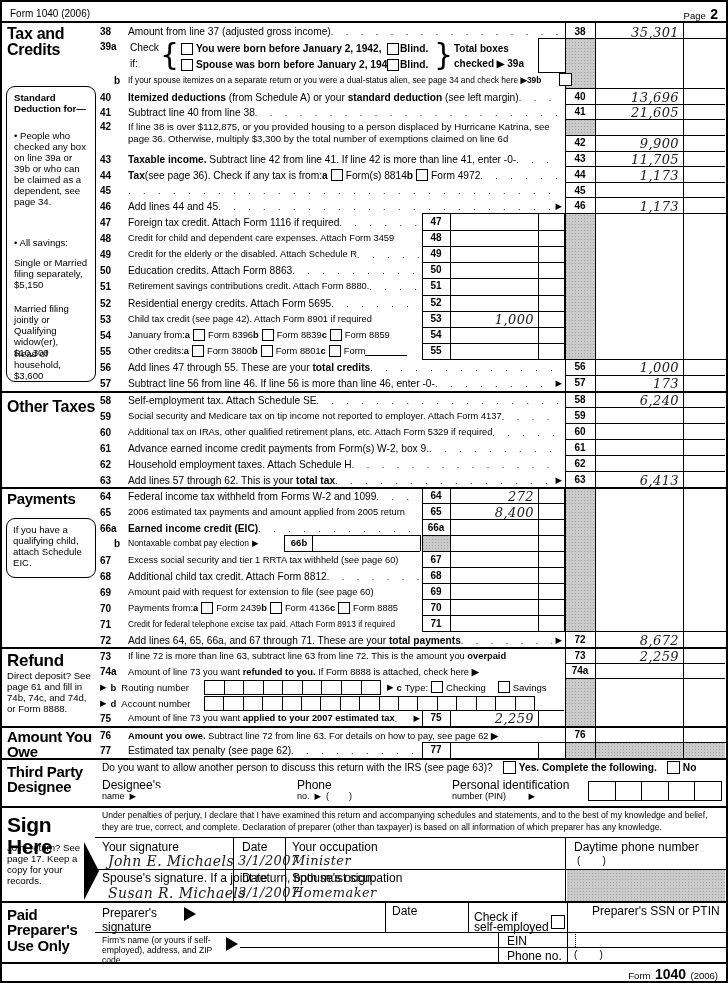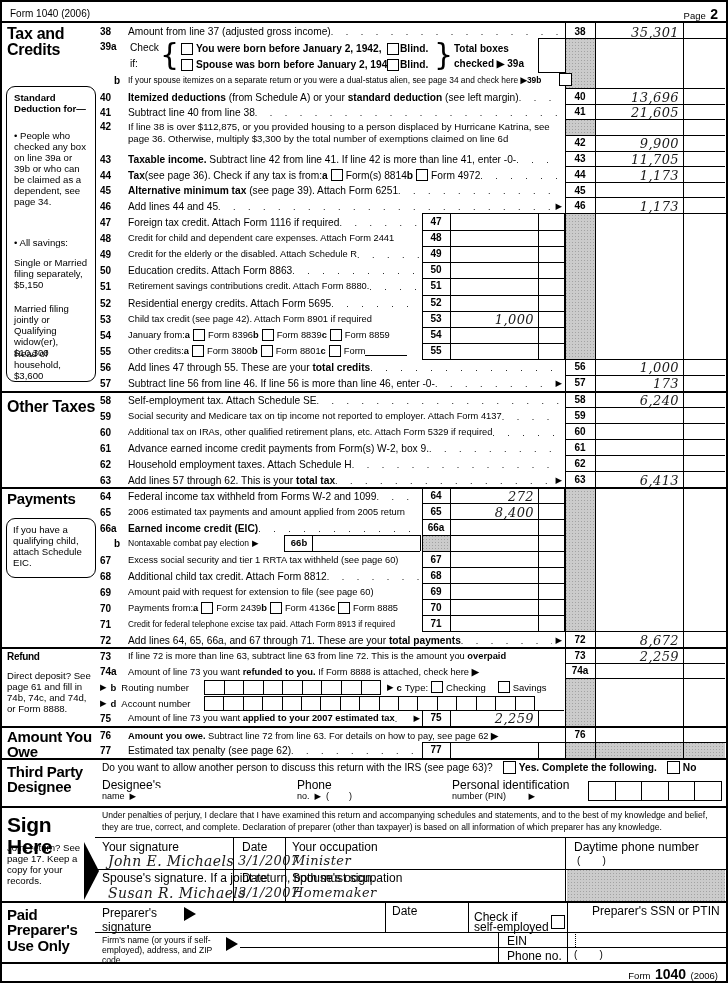--- a/index.html
+++ b/index.html
@@ -138,21 +138,21 @@
   <div class="hl" style="left:93px;top:835px;width:631px"></div>
   <div class="hl" style="left:93px;top:867px;width:631px"></div>
   <div class="hl th" style="left:0;top:899px;width:724px"></div>
   <div class="hl" style="left:93px;top:930px;width:631px"></div>
   <div class="hl" style="left:238px;top:945px;width:486px"></div>
   <div class="hl th" style="left:0;top:960px;width:724px"></div>
 
   <div class="sect" style="top:24px">Tax and Credits</div>
   <div class="sect" style="top:397px">Other Taxes</div>
   <div class="sect" style="top:489px;font-size:15px">Payments</div>
-  <div class="sect" style="top:650px;font-size:10px">Refund</div>
+  <div class="sect" style="top:650px;font-size:17px">Refund</div>
   <div class="sect" style="top:727px;font-size:15px">Amount You Owe</div>
   <div class="sect" style="top:762px;font-size:15px">Third Party Designee</div>
   <div class="sect" style="top:812px;font-size:21px">Sign Here</div>
   <div class="sect" style="top:905px;font-size:15px">Paid Preparer's Use Only</div>
 
   <div class="mbox" style="left:4px;top:84px;width:90px;height:296px"></div>
   <div class="mnote" style="left:12px;top:90px;width:76px;font-weight:bold">Standard Deduction for—</div>
   <div class="mnote" style="left:12px;top:128px;width:76px">• People who checked any box on line 39a or 39b or who can be claimed as a dependent, see page 34.</div>
   <div class="mnote" style="left:12px;top:235px;width:76px">• All savings:</div>
   <div class="mnote" style="left:12px;top:255px;width:76px">Single or Married filing separately, $5,150</div>
@@ -238,21 +238,20 @@
         <span class="cb"></span>
         <span> Form 4972</span>
       </span>
       <span class="lead"></span>
     </div>
   <div class="onum" style="top:167px">44</div>
   <div class="oamt hw" style="top:166px">1,173</div>
 
   <div class="r" style="top:180px;width:462px">
       <span class="no">45</span>
-      <span class="txt"><span class="b">Alternative minimum tax</span><span> (see page 39). Attach Form 6251</span></span>
       <span class="lead"></span>
     </div>
   <div class="onum" style="top:183px">45</div>
   <div class="oamt hw" style="top:182px"></div>
 
   <div class="r" style="top:196px;width:462px">
       <span class="no">46</span>
       <span class="txt">Add lines 44 and 45</span>
       <span class="lead"></span>
       <span class="arr">▶</span>
@@ -263,21 +262,21 @@
   <div class="r" style="top:212px;width:320px">
       <span class="no">47</span>
       <span class="txt">Foreign tax credit. Attach Form 1116 if required</span>
       <span class="lead"></span>
     </div>
   <div class="inum" style="top:214px">47</div>
   <div class="iamt hw" style="top:213px"></div>
 
   <div class="r sm" style="top:228px;width:320px">
       <span class="no">48</span>
-      <span class="txt">Credit for child and dependent care expenses. Attach Form 2441</span>
+      <span class="txt">Credit for child and dependent care expenses. Attach Form 3459</span>
     </div>
   <div class="inum" style="top:230px">48</div>
   <div class="iamt hw" style="top:229px"></div>
 
   <div class="r sm" style="top:244px;width:320px">
       <span class="no">49</span>
       <span class="txt">Credit for the elderly or the disabled. Attach Schedule R</span>
       <span class="lead"></span>
     </div>
   <div class="inum" style="top:246px">49</div>

